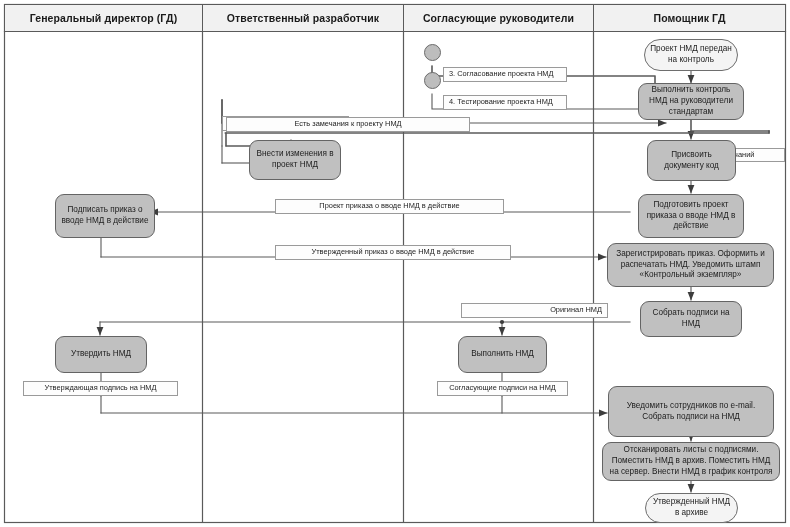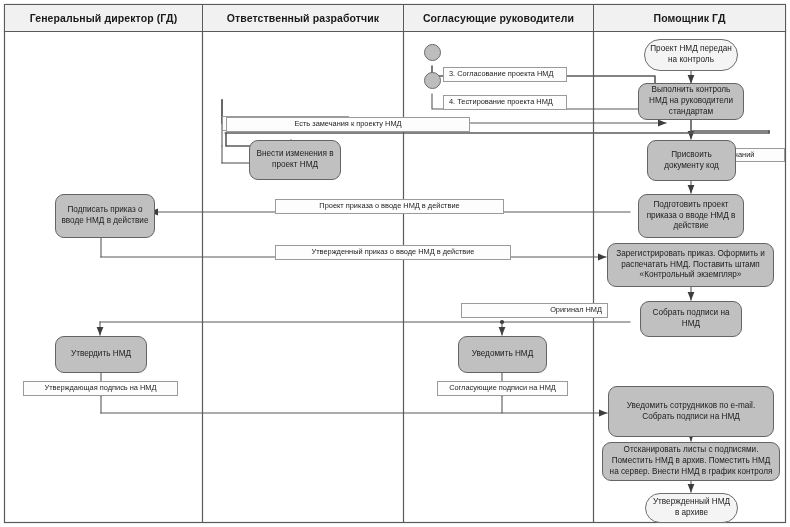--- a/index.html
+++ b/index.html
@@ -186,21 +186,21 @@
 
   <div class="node proc" style="left:647px;top:140px;width:89px;height:41px;">
     <span>Присвоить документу код</span>
   </div>
 
   <div class="node proc" style="left:638px;top:194px;width:106px;height:44px;">
     <span>Подготовить проект приказа о вводе НМД в действие</span>
   </div>
 
   <div class="node proc" style="left:607px;top:243px;width:167px;height:44px;">
-    <span>Зарегистрировать приказ. Оформить и распечатать НМД. Поставить штамп «Контрольный экземпляр»</span>
+    <span>Зарегистрировать приказ. Оформить и распечатать НМД. Уведомить штамп «Контрольный экземпляр»</span>
   </div>
 
   <div class="node proc" style="left:640px;top:301px;width:102px;height:36px;">
     <span>Собрать подписи на НМД</span>
   </div>
 
   <div class="node proc" style="left:608px;top:386px;width:166px;height:51px;">
     <span>Уведомить сотрудников по e-mail. Собрать подписи на НМД</span>
   </div>
 
@@ -218,16 +218,16 @@
 
   <div class="node proc" style="left:55px;top:194px;width:100px;height:44px;justify-content:center;">
     <span>Подписать приказ о вводе НМД в действие</span>
   </div>
 
   <div class="node proc" style="left:55px;top:336px;width:92px;height:37px;">
     <span>Утвердить НМД</span>
   </div>
 
   <div class="node proc" style="left:458px;top:336px;width:89px;height:37px;">
-    <span>Уведомить НМД</span>
+    <span>Выполнить НМД</span>
   </div>
 
 </div>
 
 </body></html>

